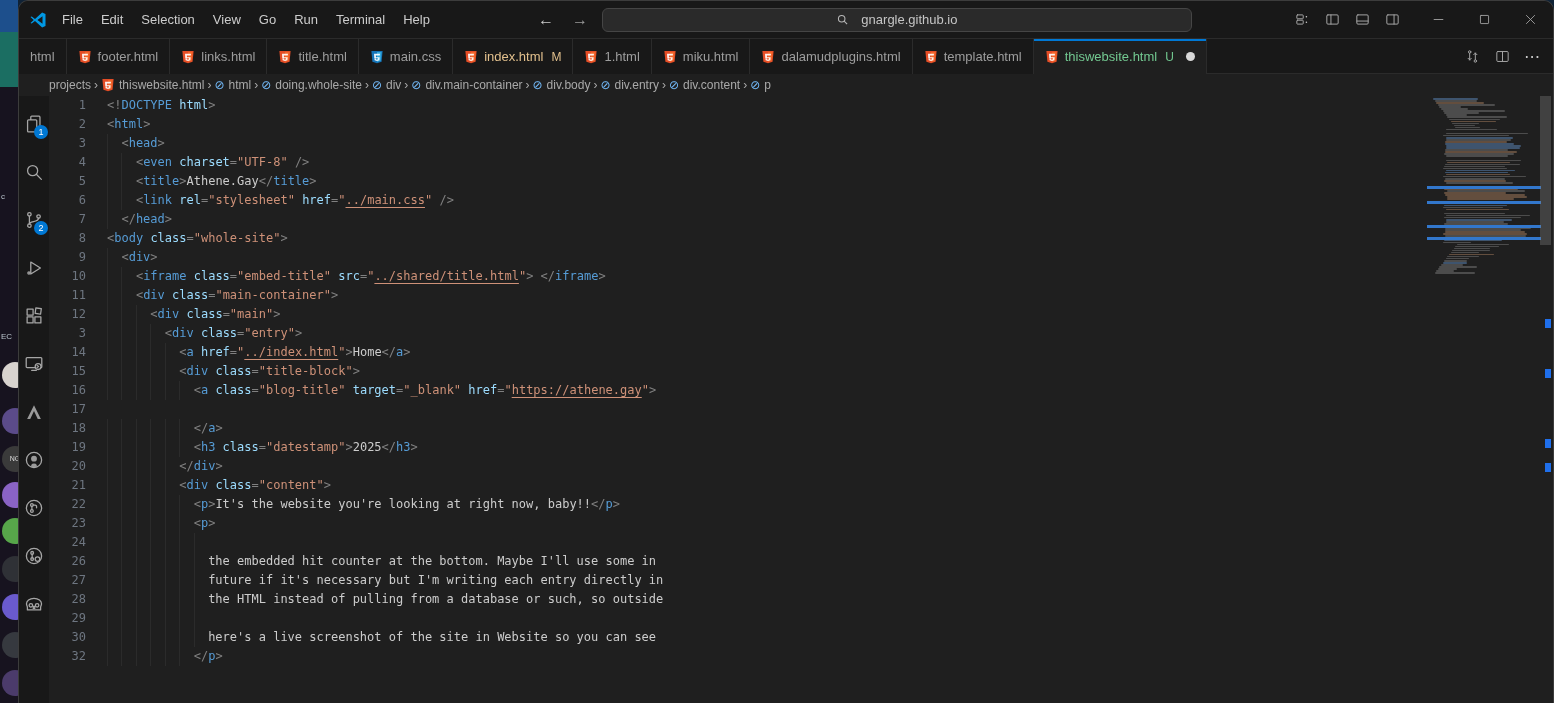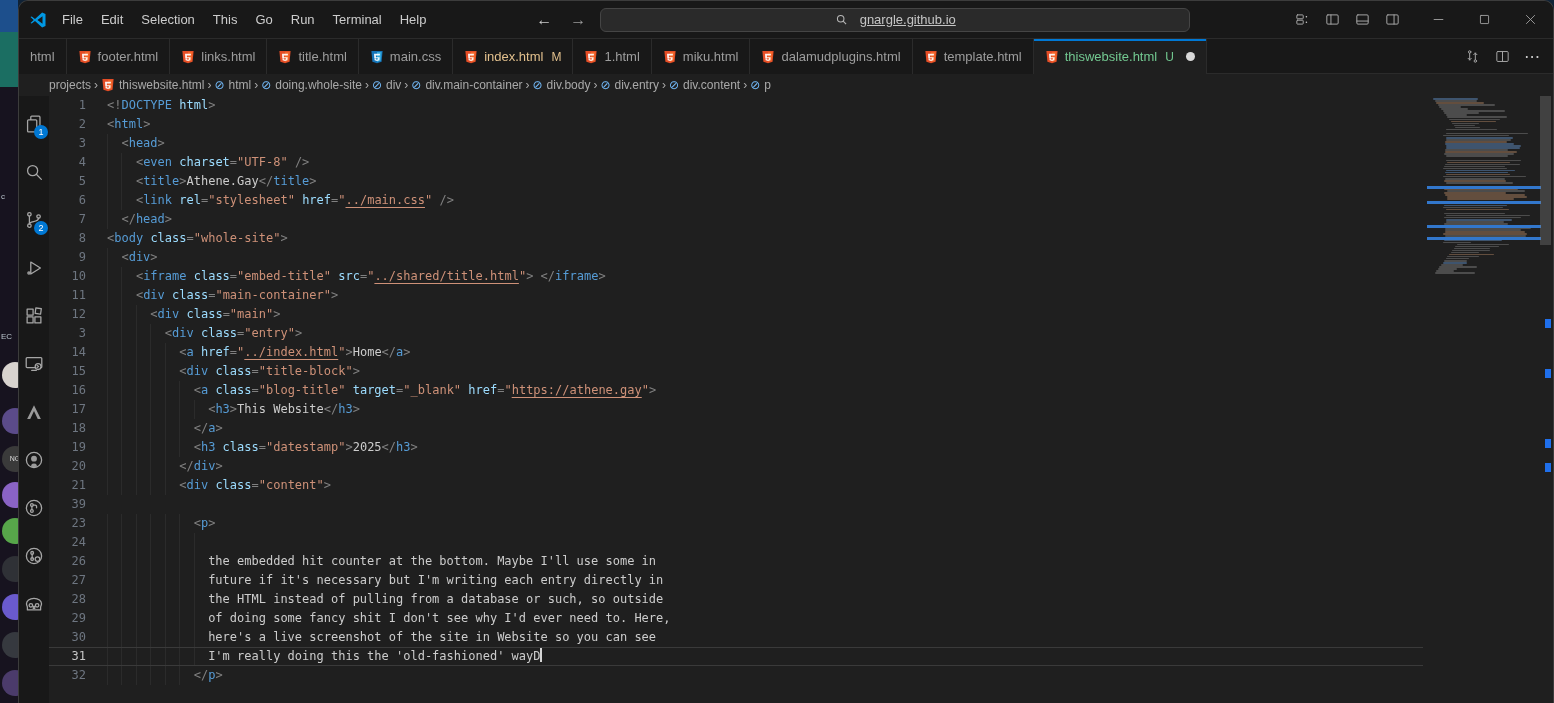--- a/index.html
+++ b/index.html
@@ -12,21 +12,21 @@
   .dcirc{position:absolute;left:2px;width:26px;height:26px;border-radius:50%;}
   
   .window{position:absolute;left:18px;top:0;width:1536px;height:703px;background:#1f1f1f;border-radius:10px 10px 0 0;overflow:hidden;border:1px solid #3c3c3c;border-bottom:none;}
   
   .titlebar{height:38px;background:#181818;display:flex;align-items:center;border-bottom:1px solid #2b2b2b;}
   .logo{width:30px;display:flex;justify-content:center;align-items:center;margin-left:4px;}
   .menus{display:flex;align-items:center;}
   .menu-item{color:#cccccc;font-size:13px;padding:4px 9px;border-radius:5px;cursor:default;}
   .t-center{flex:1;display:flex;align-items:center;justify-content:center;gap:10px;min-width:0;}
   .nav-arrow{color:#cccccc;font-size:16px;width:24px;text-align:center;}
-  .searchbox{width:590px;height:24px;background:#2a2a2a;border:1px solid #454545;border-radius:6px;display:flex;align-items:center;justify-content:center;gap:12px;color:#c5c5c5;font-size:13px;text-decoration:underline;}
+  .searchbox{width:590px;height:24px;background:#2a2a2a;border:1px solid #454545;border-radius:6px;display:flex;align-items:center;justify-content:center;gap:12px;color:#c5c5c5;font-size:13px;}
   .t-right{display:flex;align-items:center;}
   .layout-icons{display:flex;align-items:center;margin-right:8px;}
   .layout-icons .ico{width:30px;height:28px;display:flex;align-items:center;justify-content:center;border-radius:5px;}
   .win-ctl{width:46px;height:38px;display:flex;align-items:center;justify-content:center;color:#cccccc;}
   
   .tabbar{height:35px;background:#181818;display:flex;border-bottom:1px solid #2b2b2b;}
   .tabs{display:flex;height:35px;overflow:hidden;flex:1;}
   .tab{display:flex;align-items:center;gap:6px;padding:0 11px;border-right:1px solid #2b2b2b;font-size:13px;color:#9d9d9d;background:#181818;white-space:nowrap;position:relative;flex:none;}
   .tab.active{background:#1f1f1f;border-bottom:1px solid #1f1f1f;margin-bottom:-1px;}
   .tab.active::before{content:"";position:absolute;left:0;top:0;right:0;height:2px;background:#0078d4;}
@@ -87,21 +87,21 @@
   <div class="titlebar">
     <span class="logo">
       <svg width="18" height="18" viewBox="0 0 24 24">
           <path fill="#0098e4" d="M17.5 2 8 10.6 3.6 7.2 2 8l4.3 4L2 16l1.6.8L8 13.4 17.5 22l4.5-2V4L17.5 2zm.5 5.1v9.8L11.2 12 18 7.1z"></path>
         </svg>
     </span>
     <nav class="menus" id="menus">
         <span class="menu-item">File</span>
         <span class="menu-item">Edit</span>
         <span class="menu-item">Selection</span>
-        <span class="menu-item">This</span>
+        <span class="menu-item">View</span>
         <span class="menu-item">Go</span>
         <span class="menu-item">Run</span>
         <span class="menu-item">Terminal</span>
         <span class="menu-item">Help</span>
       </nav>
     <div class="t-center">
       <span class="nav-arrow">←</span>
       <span class="nav-arrow" style="color:#9a9a9a">→</span>
       <div class="searchbox">
         <svg width="13" height="13" viewBox="0 0 24 24" fill="none" stroke="#b5b5b5" stroke-width="2">
@@ -482,34 +482,33 @@
           <div class="row"><span class="gutter">7</span><span><span class="guides" style="width: 2ch;"></span><span class="p">&lt;/</span><span class="t">head</span><span class="p">&gt;</span></span></div>
           <div class="row"><span class="gutter">8</span><span><span class="p">&lt;</span><span class="t">body</span><span class="x"> </span><span class="a">class</span><span class="p">=</span><span class="s">"whole-site"</span><span class="p">&gt;</span></span></div>
           <div class="row"><span class="gutter">9</span><span><span class="guides" style="width: 2ch;"></span><span class="p">&lt;</span><span class="t">div</span><span class="p">&gt;</span></span></div>
           <div class="row"><span class="gutter">10</span><span><span class="guides" style="width: 4ch;"></span><span class="p">&lt;</span><span class="t">iframe</span><span class="x"> </span><span class="a">class</span><span class="p">=</span><span class="s">"embed-title"</span><span class="x"> </span><span class="a">src</span><span class="p">=</span><span class="s">"</span><span class="u">../shared/title.html</span><span class="s">"</span><span class="p">&gt;</span><span class="x"> </span><span class="p">&lt;/</span><span class="t">iframe</span><span class="p">&gt;</span></span></div>
           <div class="row"><span class="gutter">11</span><span><span class="guides" style="width: 4ch;"></span><span class="p">&lt;</span><span class="t">div</span><span class="x"> </span><span class="a">class</span><span class="p">=</span><span class="s">"main-container"</span><span class="p">&gt;</span></span></div>
           <div class="row"><span class="gutter">12</span><span><span class="guides" style="width: 6ch;"></span><span class="p">&lt;</span><span class="t">div</span><span class="x"> </span><span class="a">class</span><span class="p">=</span><span class="s">"main"</span><span class="p">&gt;</span></span></div>
           <div class="row"><span class="gutter">3</span><span><span class="guides" style="width: 8ch;"></span><span class="p">&lt;</span><span class="t">div</span><span class="x"> </span><span class="a">class</span><span class="p">=</span><span class="s">"entry"</span><span class="p">&gt;</span></span></div>
           <div class="row"><span class="gutter">14</span><span><span class="guides" style="width: 10ch;"></span><span class="p">&lt;</span><span class="t">a</span><span class="x"> </span><span class="a">href</span><span class="p">=</span><span class="s">"</span><span class="u">../index.html</span><span class="s">"</span><span class="p">&gt;</span><span class="x">Home</span><span class="p">&lt;/</span><span class="t">a</span><span class="p">&gt;</span></span></div>
           <div class="row"><span class="gutter">15</span><span><span class="guides" style="width: 10ch;"></span><span class="p">&lt;</span><span class="t">div</span><span class="x"> </span><span class="a">class</span><span class="p">=</span><span class="s">"title-block"</span><span class="p">&gt;</span></span></div>
           <div class="row"><span class="gutter">16</span><span><span class="guides" style="width: 12ch;"></span><span class="p">&lt;</span><span class="t">a</span><span class="x"> </span><span class="a">class</span><span class="p">=</span><span class="s">"blog-title"</span><span class="x"> </span><span class="a">target</span><span class="p">=</span><span class="s">"_blank"</span><span class="x"> </span><span class="a">href</span><span class="p">=</span><span class="s">"</span><span class="u">https://athene.gay</span><span class="s">"</span><span class="p">&gt;</span></span></div>
-          <div class="row"><span class="gutter">17</span><span><span class="guides" style="width: 14ch;"></span><span class="p">&lt;</span><span class="t">h3</span><span class="p">&gt;</span><span class="x">This Website</span><span class="p">&lt;/</span><span class="t">h3</span><span class="p">&gt;</span></span></div>
+          <div class="row"><span class="gutter">17</span></div>
           <div class="row"><span class="gutter">18</span><span><span class="guides" style="width: 12ch;"></span><span class="p">&lt;/</span><span class="t">a</span><span class="p">&gt;</span></span></div>
           <div class="row"><span class="gutter">19</span><span><span class="guides" style="width: 12ch;"></span><span class="p">&lt;</span><span class="t">h3</span><span class="x"> </span><span class="a">class</span><span class="p">=</span><span class="s">"datestamp"</span><span class="p">&gt;</span><span class="x">2025</span><span class="p">&lt;/</span><span class="t">h3</span><span class="p">&gt;</span></span></div>
           <div class="row"><span class="gutter">20</span><span><span class="guides" style="width: 10ch;"></span><span class="p">&lt;/</span><span class="t">div</span><span class="p">&gt;</span></span></div>
           <div class="row"><span class="gutter">21</span><span><span class="guides" style="width: 10ch;"></span><span class="p">&lt;</span><span class="t">div</span><span class="x"> </span><span class="a">class</span><span class="p">=</span><span class="s">"content"</span><span class="p">&gt;</span></span></div>
-          <div class="row"><span class="gutter">39</span></div>
+          <div class="row"><span class="gutter">22</span><span><span class="guides" style="width: 12ch;"></span><span class="p">&lt;</span><span class="t">p</span><span class="p">&gt;</span><span class="x">It's the website you're looking at right now, baby!!</span><span class="p">&lt;/</span><span class="t">p</span><span class="p">&gt;</span></span></div>
           <div class="row"><span class="gutter">23</span><span><span class="guides" style="width: 12ch;"></span><span class="p">&lt;</span><span class="t">p</span><span class="p">&gt;</span></span></div>
           <div class="row"><span class="gutter">24</span><span><span class="guides" style="width: 14ch;"></span></span></div>
           <div class="row"><span class="gutter">26</span><span><span class="guides" style="width: 14ch;"></span><span class="x">the embedded hit counter at the bottom. Maybe I'll use some in</span></span></div>
           <div class="row"><span class="gutter">27</span><span><span class="guides" style="width: 14ch;"></span><span class="x">future if it's necessary but I'm writing each entry directly in</span></span></div>
           <div class="row"><span class="gutter">28</span><span><span class="guides" style="width: 14ch;"></span><span class="x">the HTML instead of pulling from a database or such, so outside</span></span></div>
-          <div class="row"><span class="gutter">29</span><span><span class="guides" style="width: 14ch;"></span><span class="x">of doing some fancy shit I don't see why I'd ever need to. Here,</span></span></div>
+          <div class="row"><span class="gutter">29</span><span><span class="guides" style="width: 14ch;"></span></span></div>
           <div class="row"><span class="gutter">30</span><span><span class="guides" style="width: 14ch;"></span><span class="x">here's a live screenshot of the site in Website so you can see</span></span></div>
-          <div class="row current"><span class="gutter">31</span><span><span class="guides" style="width: 14ch;"></span><span class="x">I'm really doing this the 'old-fashioned' wayD</span><span class="cursor"></span></span></div>
           <div class="row"><span class="gutter">32</span><span><span class="guides" style="width: 12ch;"></span><span class="p">&lt;/</span><span class="t">p</span><span class="p">&gt;</span></span></div>
         </div>
       <div class="minimap" id="minimap">
           <div class="mm-row" style="top: 2px; left: 4px; width: 44.8675px; background: rgb(106, 158, 219); opacity: 0.42;"></div>
           <div class="mm-row" style="top: 4.05px; left: 5.6px; width: 42.4031px; background: rgb(138, 138, 138); opacity: 0.42;"></div>
           <div class="mm-row" style="top: 6.1px; left: 7.2px; width: 48.2483px; background: rgb(192, 143, 106); opacity: 0.42;"></div>
           <div class="mm-row" style="top: 8.15px; left: 8.8px; width: 57.1452px; background: rgb(138, 138, 138); opacity: 0.42;"></div>
           <div class="mm-row" style="top: 10.2px; left: 10.4px; width: 21.3552px; background: rgb(138, 138, 138); opacity: 0.42;"></div>
           <div class="mm-row" style="top: 12.25px; left: 12px; width: 27.4335px; background: rgb(138, 138, 138); opacity: 0.42;"></div>
           <div class="mm-row" style="top: 14.3px; left: 13.6px; width: 62.6742px; background: rgb(138, 138, 138); opacity: 0.42;"></div>

